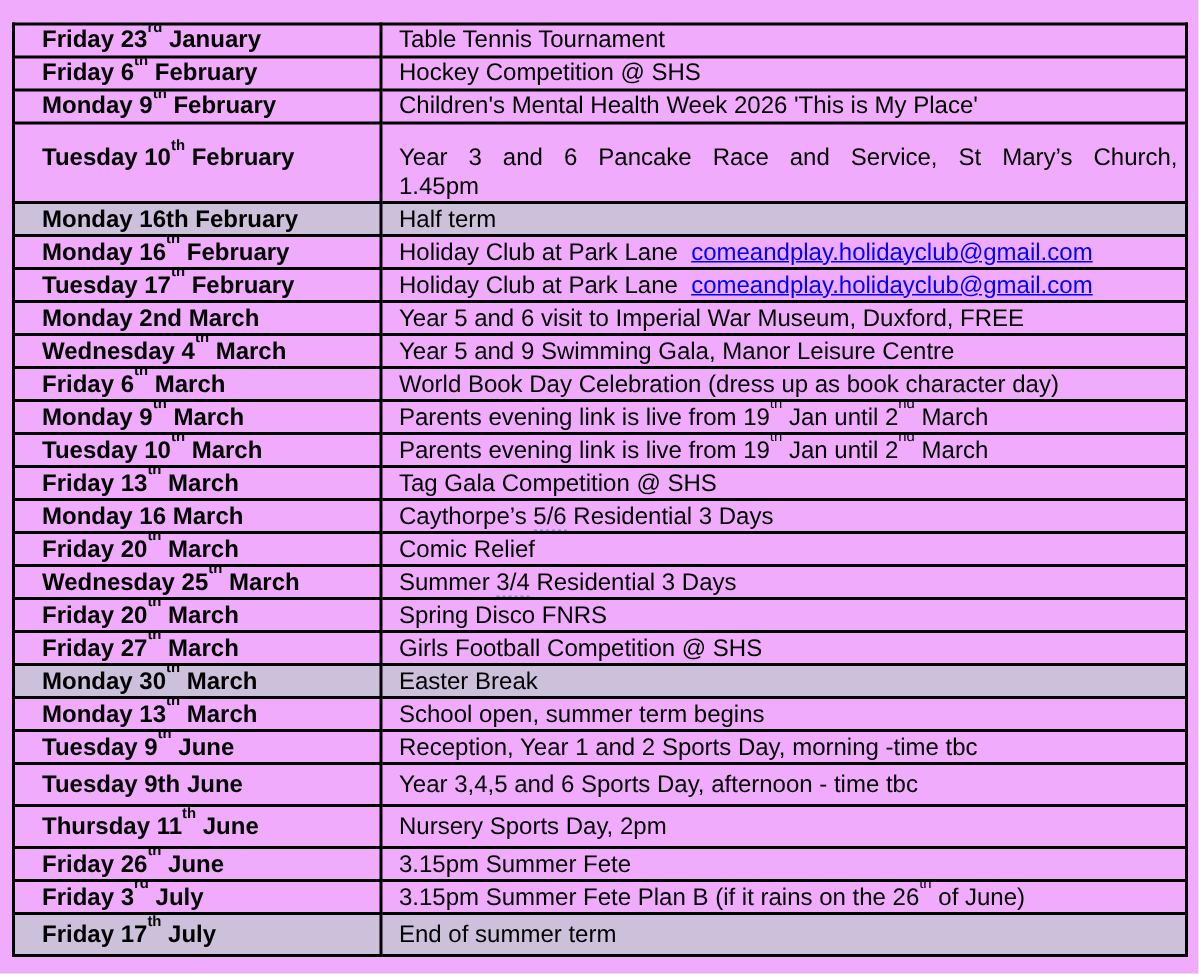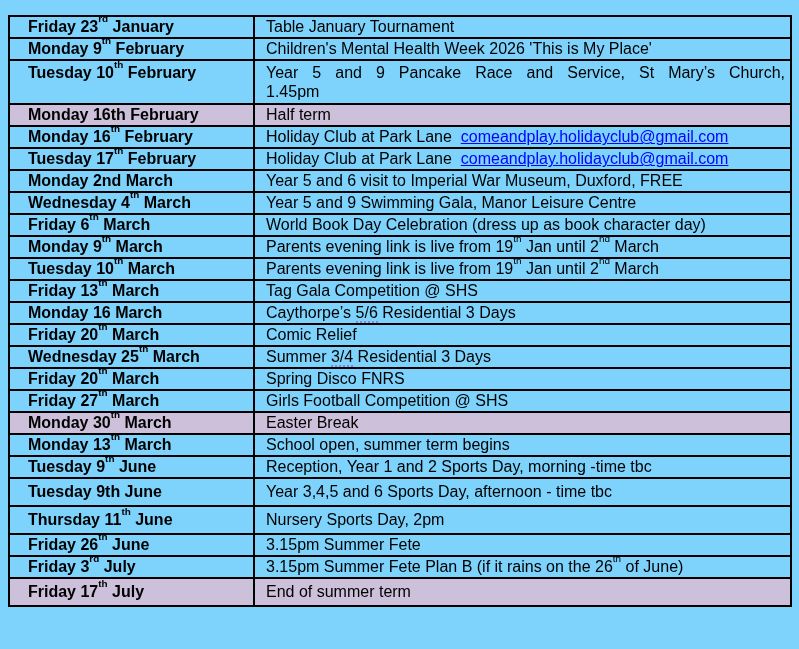--- a/index.html
+++ b/index.html
@@ -3,21 +3,21 @@
 <meta charset="utf-8">
 <style>
   :root{
     --hl:#CCC0DA;
     --link:#0000FF;
     --border:#000000;
   }
   *{margin:0;padding:0;box-sizing:border-box;}
   html,body{width:799px;height:649px;background:#ffffff;overflow:hidden;
     font-family:"Liberation Sans","DejaVu Sans",sans-serif;}
-  .page{position:relative;width:799px;height:649px;background:#7dd3fc;}
+  .page{position:relative;width:799px;height:649px;background:#f0abfc;}
   table.cal{
     position:absolute;left:8px;top:15px;width:784px;
     border-collapse:collapse;table-layout:fixed;
     font-size:16px;color:#000;
   }
   col.c-date{width:245px;}
   td{
     border:2px solid var(--border);
     vertical-align:middle;
     line-height:1.2;
@@ -25,21 +25,21 @@
   }
   td.date{
     font-weight:bold;
     padding:0 4px 0 18px;
   }
   td.event{
     padding:0 5px 0 11px;
   }
   tr{height:22px;}
   tr.multiline{height:44px;}
-  tr.multiline td{vertical-align:top;padding-top:2px;}
+  tr.multiline td{vertical-align:top;padding-top:13px;}
   tr.tall{height:28px;}
   tr.hl td{background:var(--hl);}
   td.event.justify{
     text-align:justify;
     text-align-last:justify;
   }
   .sup{
     font-size:0.62em;
     line-height:0;
     position:relative;
@@ -60,29 +60,33 @@
 
 <div class="page">
   <table class="cal">
     <colgroup>
       <col class="c-date">
         <col class="c-event">
     </colgroup>
     <tbody>
         <tr>
     <td class="date"><span>Friday 23</span><sup class="sup">rd</sup><span> January</span></td>
-    <td class="event"><span>Table January Tournament</span></td>
+    <td class="event"><span>Table Tennis Tournament</span></td>
+  </tr>
+        <tr>
+    <td class="date"><span>Friday 6</span><sup class="sup">th</sup><span> February</span></td>
+    <td class="event"><span>Hockey Competition @ SHS</span></td>
   </tr>
         <tr>
     <td class="date"><span>Monday 9</span><sup class="sup">th</sup><span> February</span></td>
     <td class="event"><span>Children's Mental Health Week 2026 'This is My Place'</span></td>
   </tr>
         <tr class="multiline">
     <td class="date"><span>Tuesday 10</span><sup class="sup">th</sup><span> February</span></td>
-    <td class="event justify"><span>Year 5 and 9 Pancake Race and Service, St Mary’s Church,</span><br><span>1.45pm</span></td>
+    <td class="event justify"><span>Year 3 and 6 Pancake Race and Service, St Mary’s Church,</span><br><span>1.45pm</span></td>
   </tr>
         <tr class="hl">
     <td class="date"><span>Monday 16th February</span></td>
     <td class="event"><span>Half term</span></td>
   </tr>
         <tr>
     <td class="date"><span>Monday 16</span><sup class="sup">th</sup><span> February</span></td>
     <td class="event"><span>Holiday Club at Park Lane &nbsp;</span><span class="link">comeandplay.holidayclub@gmail.com</span></td>
   </tr>
         <tr>

